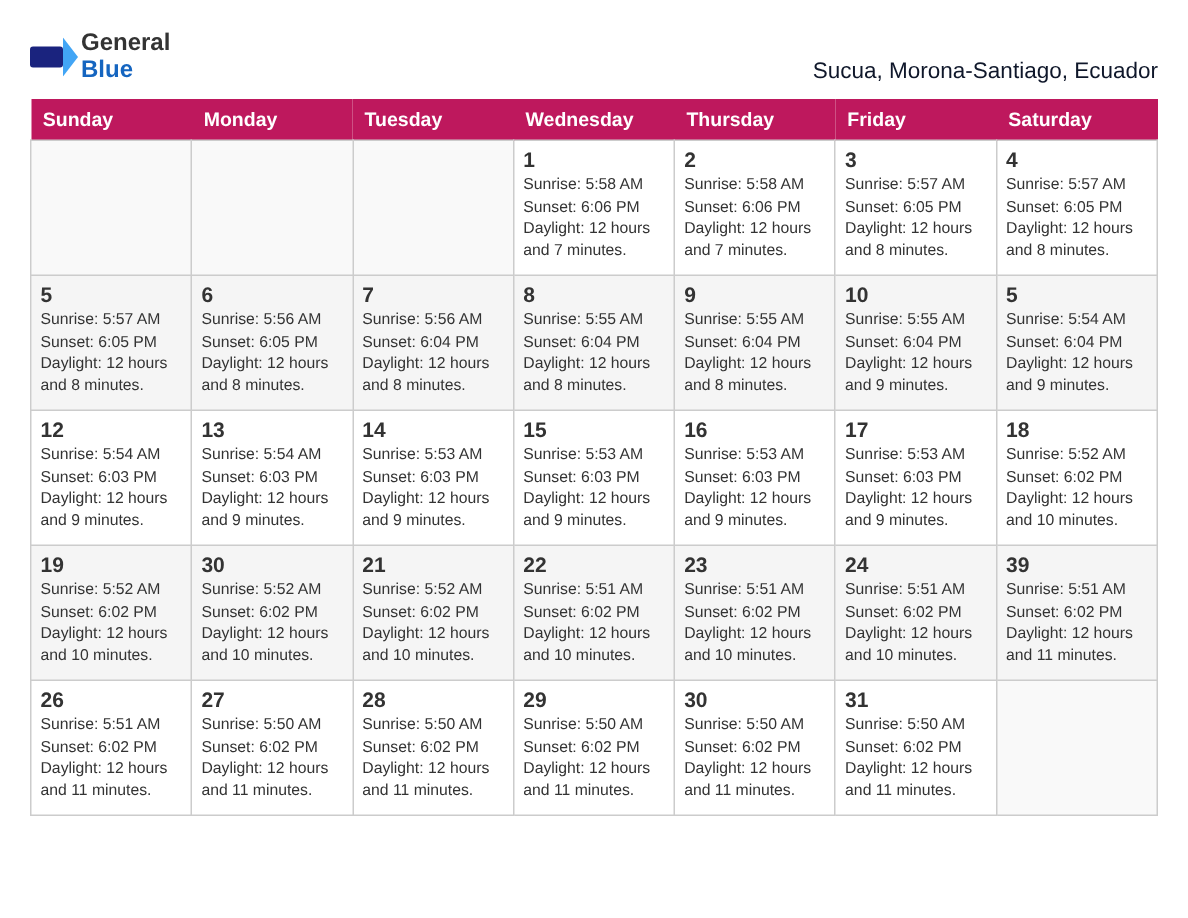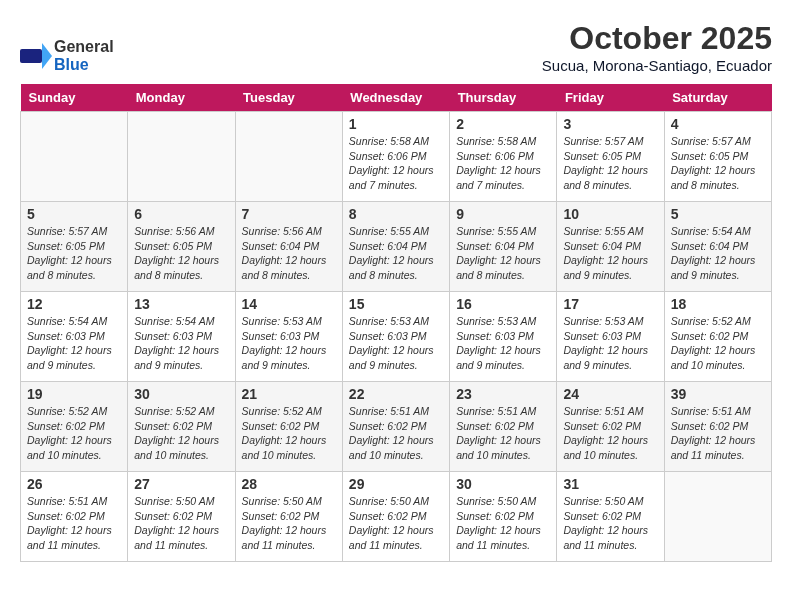--- a/index.html
+++ b/index.html
@@ -66,21 +66,20 @@
       font-size: 14px;
       font-weight: bold;
       color: #333;
       display: block;
       margin-bottom: 2px;
     }
     .day-info {
       font-size: 10.5px;
       line-height: 1.4;
       color: #333;
-      font-style: italic;
     }
     tr:nth-child(even) td {
       background-color: #f5f5f5;
     }
     tr:nth-child(even) td.empty {
       background-color: #f0f0f0;
     }
   </style>
 </head>
 <body>
@@ -96,21 +95,20 @@
         <div>
           <span style="font-size:16px;font-weight:bold;color:#333;">General</span>
         </div>
         <div>
           <span style="font-size:16px;font-weight:bold;color:#1565c0;margin-top:28px;">Blue</span>
         </div>
       </div>
     </div>
   </div>
   <div class="title-area">
-    <div class="month-title">October 2025</div>
     <div class="subtitle">Sucua, Morona-Santiago, Ecuador</div>
   </div>
 </div>
 
 <table>
   <thead>
     <tr>
       <th>Sunday</th>
       <th>Monday</th>
       <th>Tuesday</th>

